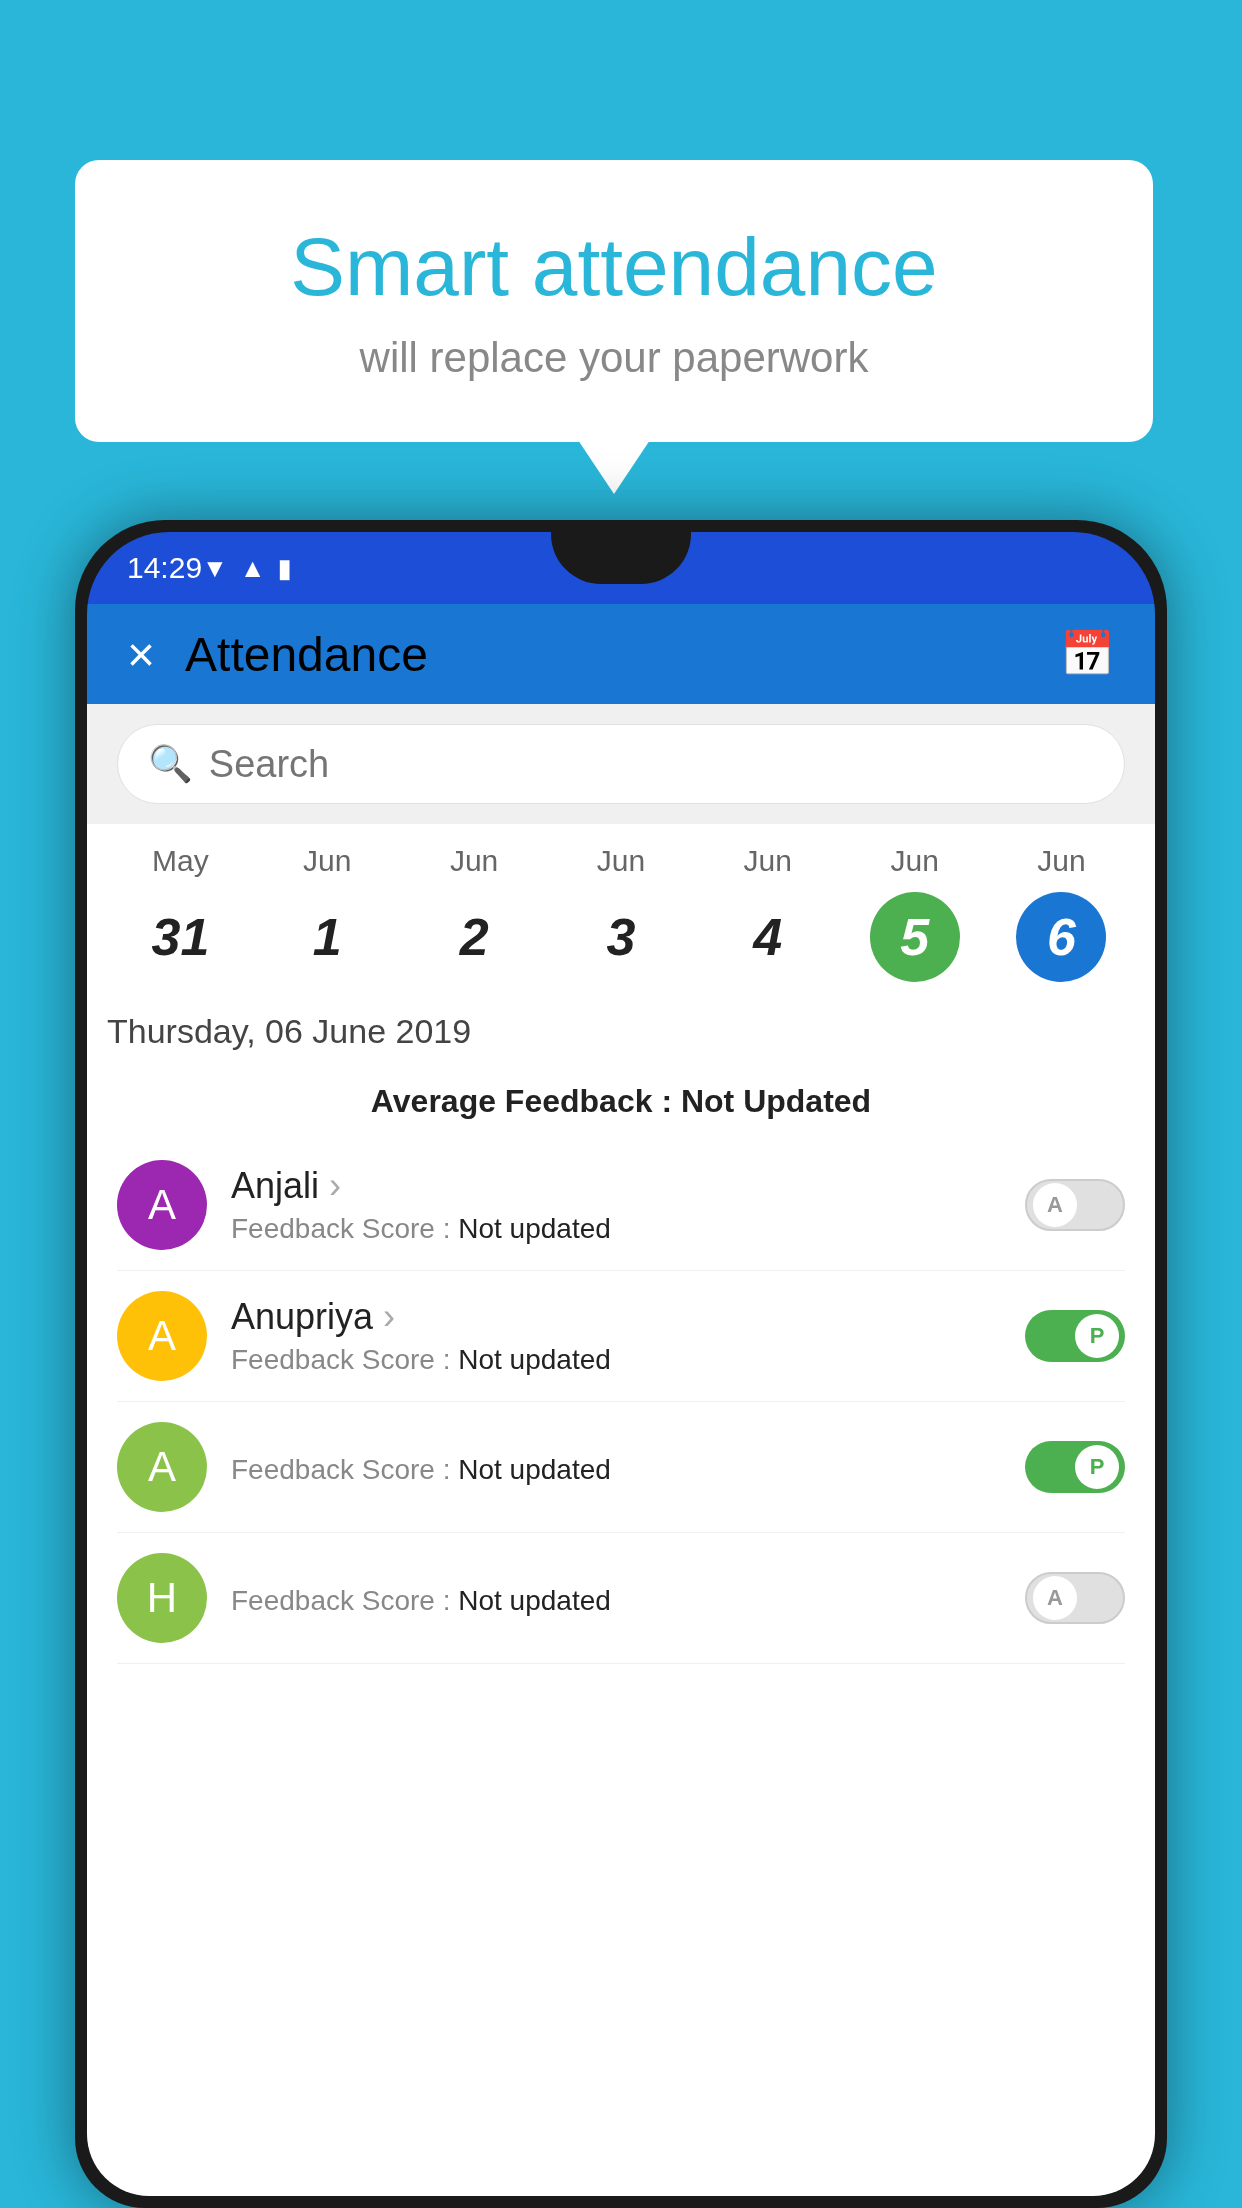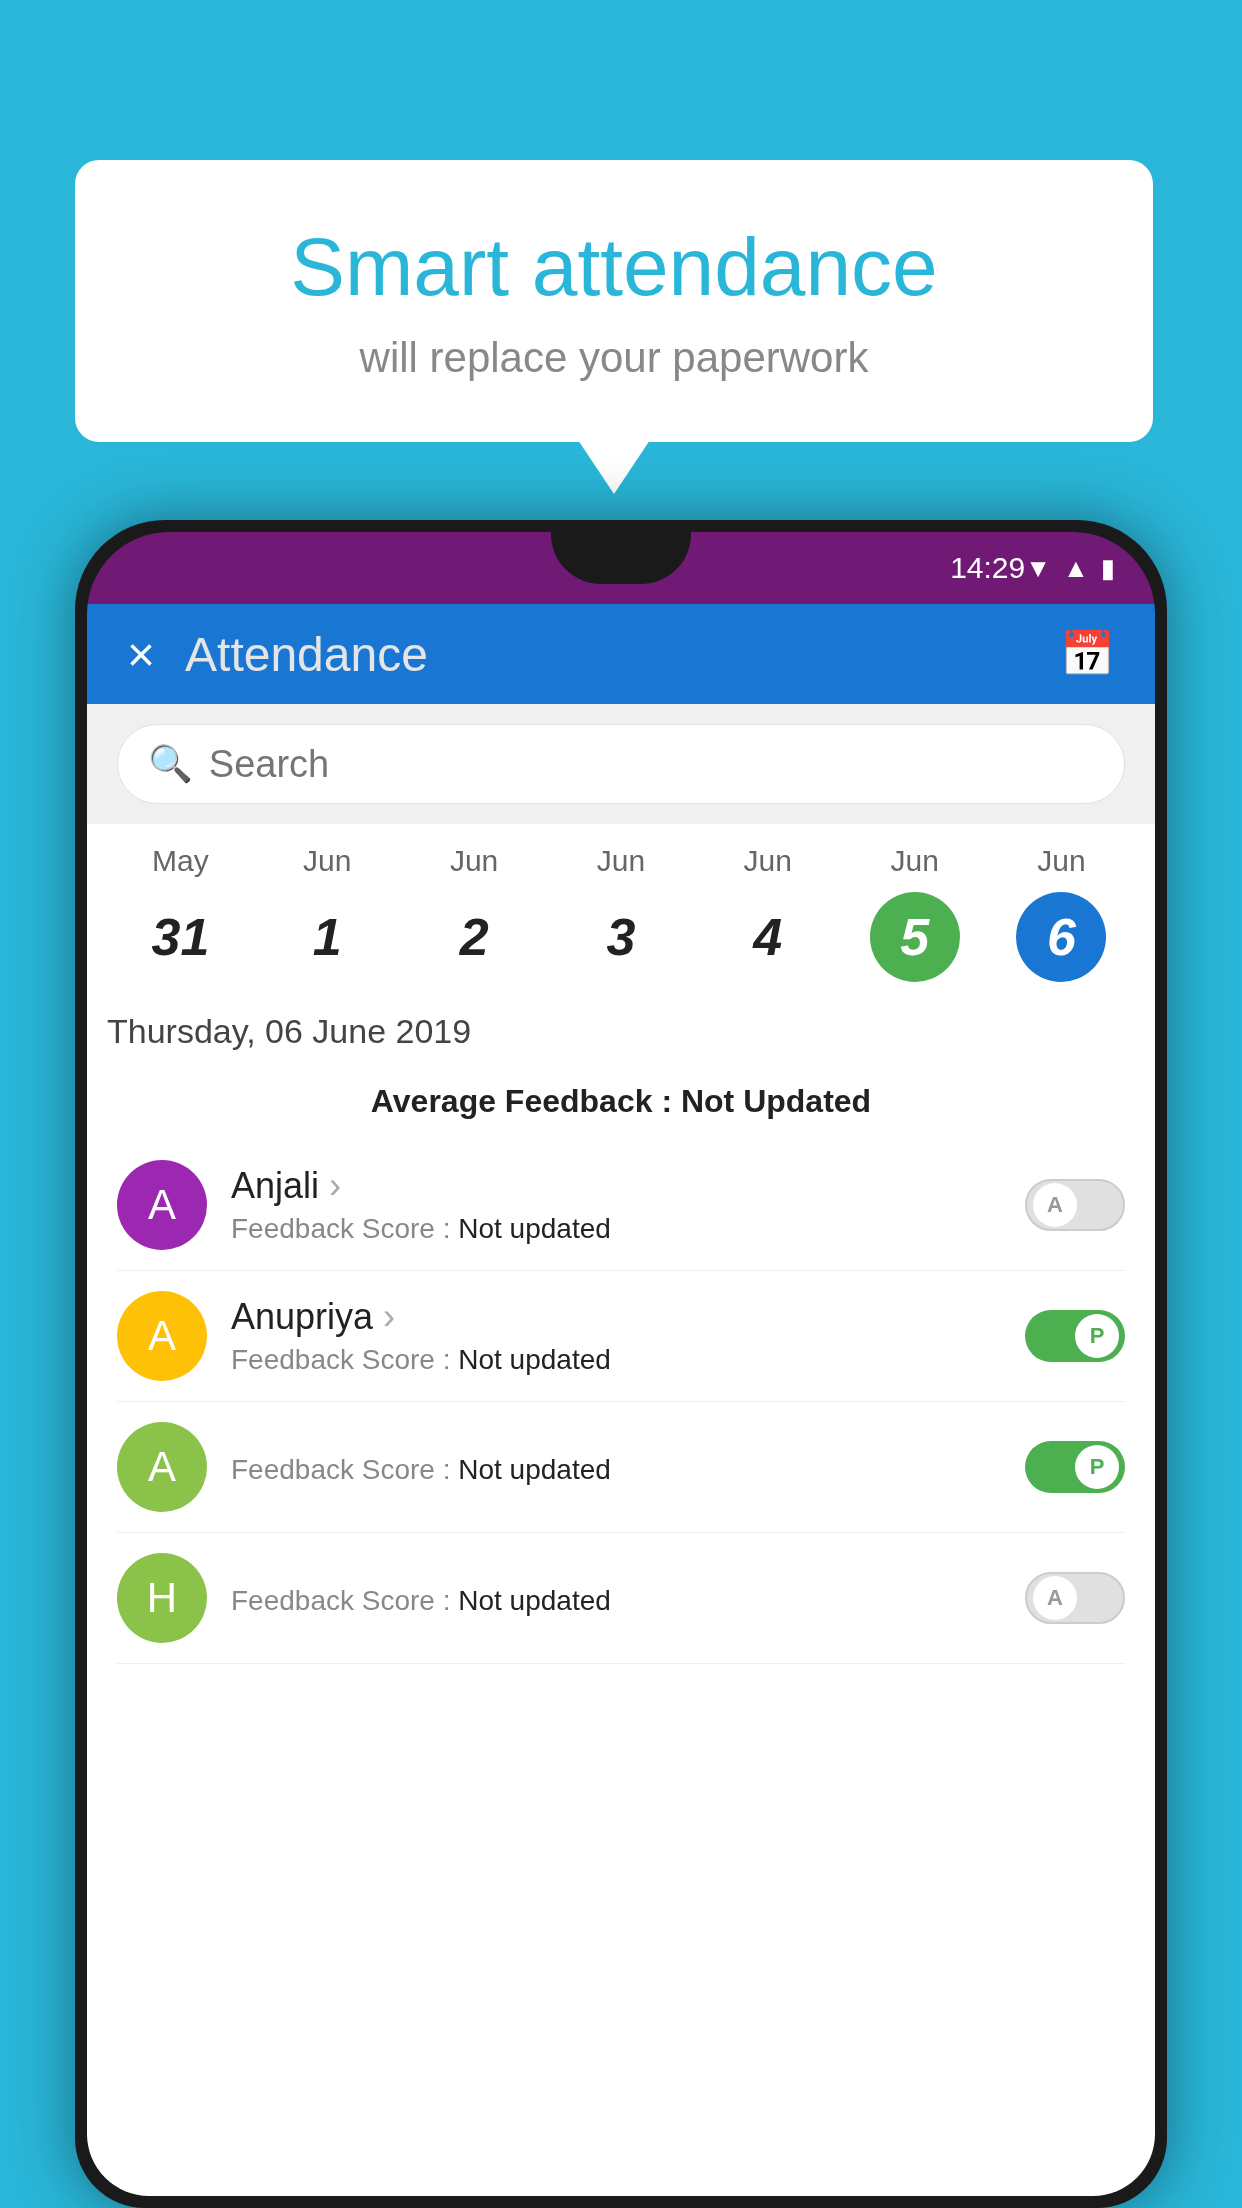--- a/index.html
+++ b/index.html
@@ -71,25 +71,25 @@
     .phone-inner {
       background: #1a1a1a;
       border-radius: 82px 82px 62px 62px;
       overflow: hidden;
       height: 100%;
       position: relative;
     }
 
     
     .status-bar {
-      background: #701a75;
+      background: #1d4ed8;
       height: 72px;
       display: flex;
       align-items: center;
-      justify-content: flex-end;
+      justify-content: flex-start;
       padding: 0 40px;
       position: relative;
     }
 
     .status-bar-notch {
       position: absolute;
       top: 0;
       left: 50%;
       transform: translateX(-50%);
       width: 140px;
@@ -126,21 +126,21 @@
 
     .app-bar-close {
       color: white;
       font-size: 48px;
       cursor: pointer;
       margin-right: 30px;
       font-weight: 300;
     }
 
     .app-bar-title {
-      color: #e5e5e5;
+      color: #000000;
       font-size: 48px;
       font-weight: 400;
       flex: 1;
     }
 
     .app-bar-calendar {
       color: white;
       font-size: 44px;
     }
 

